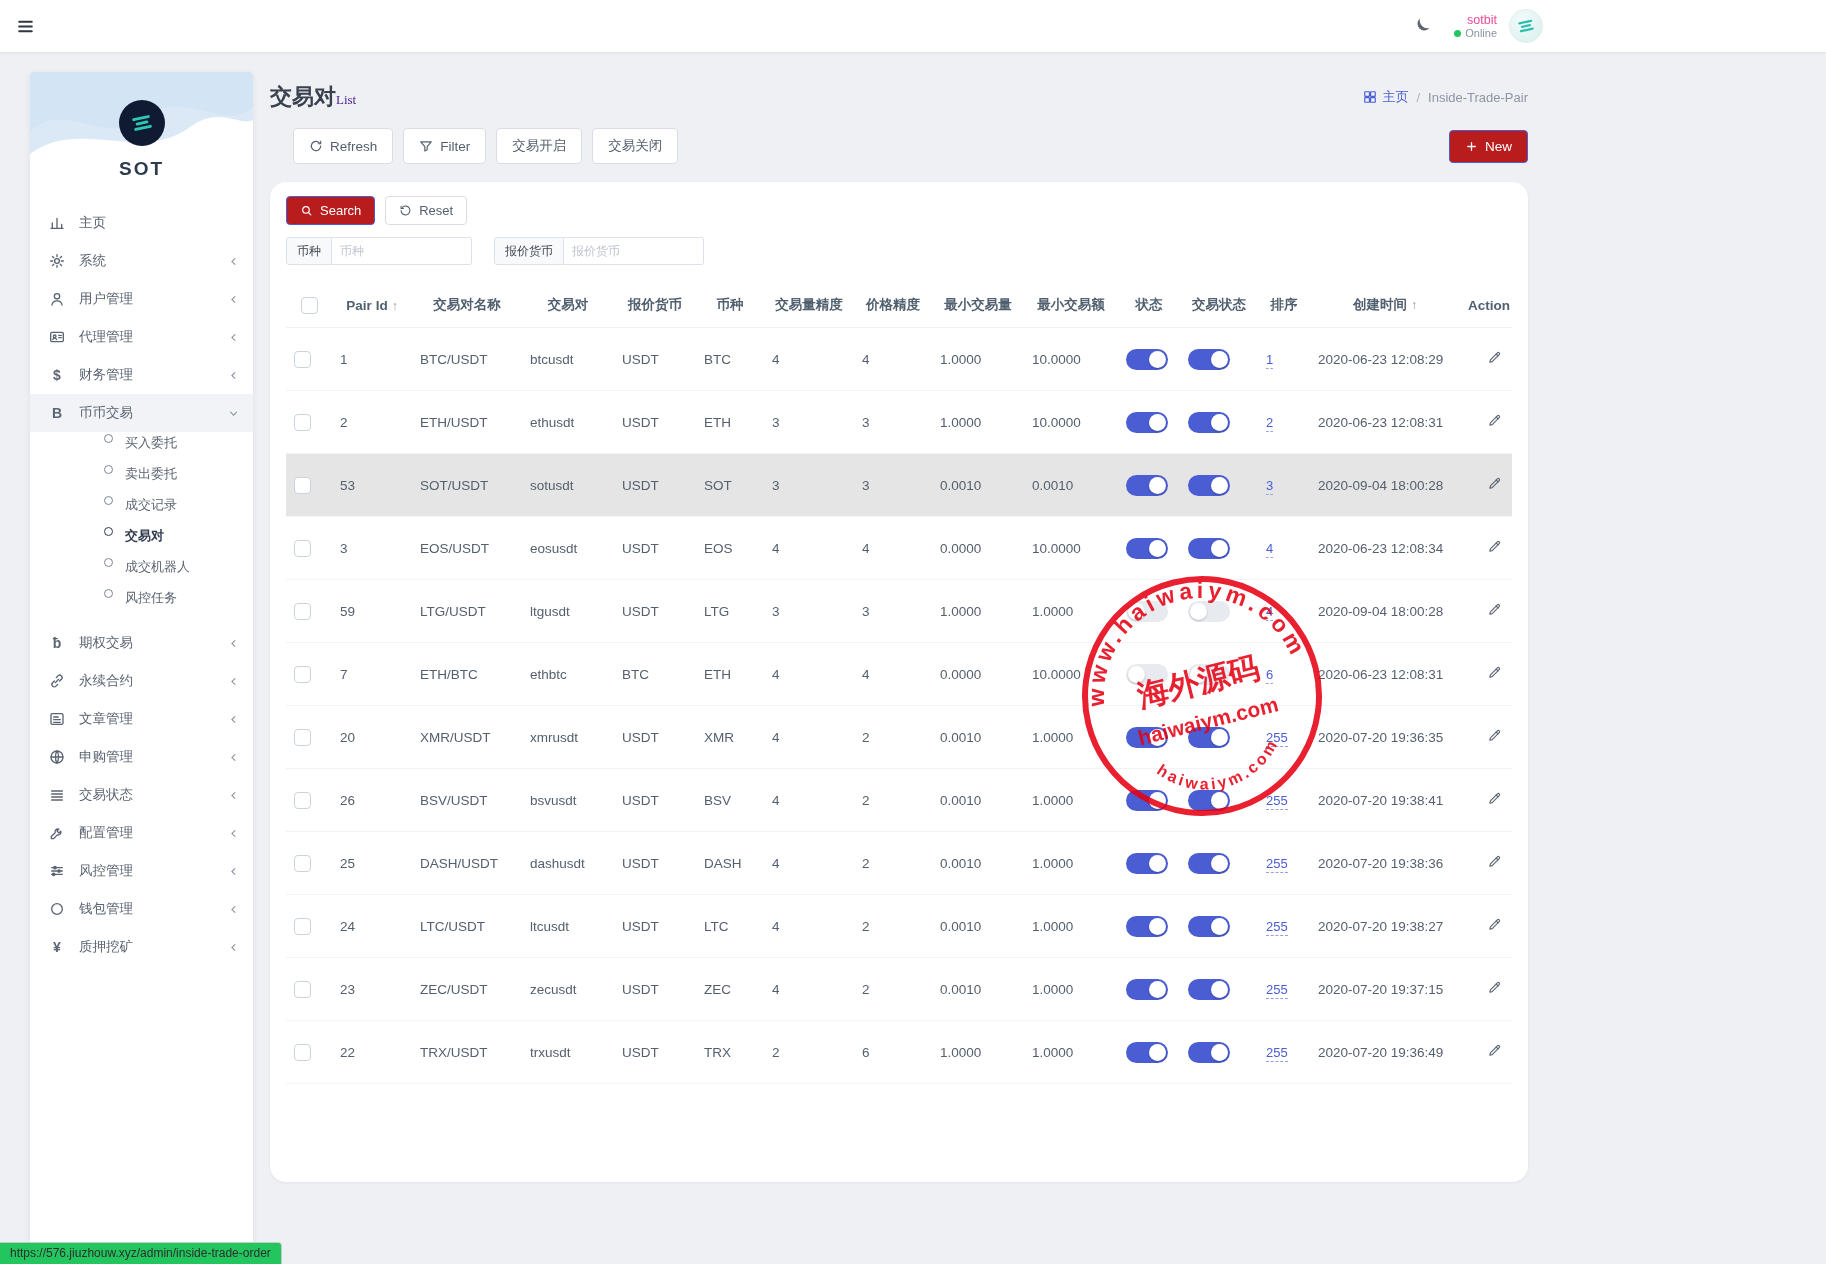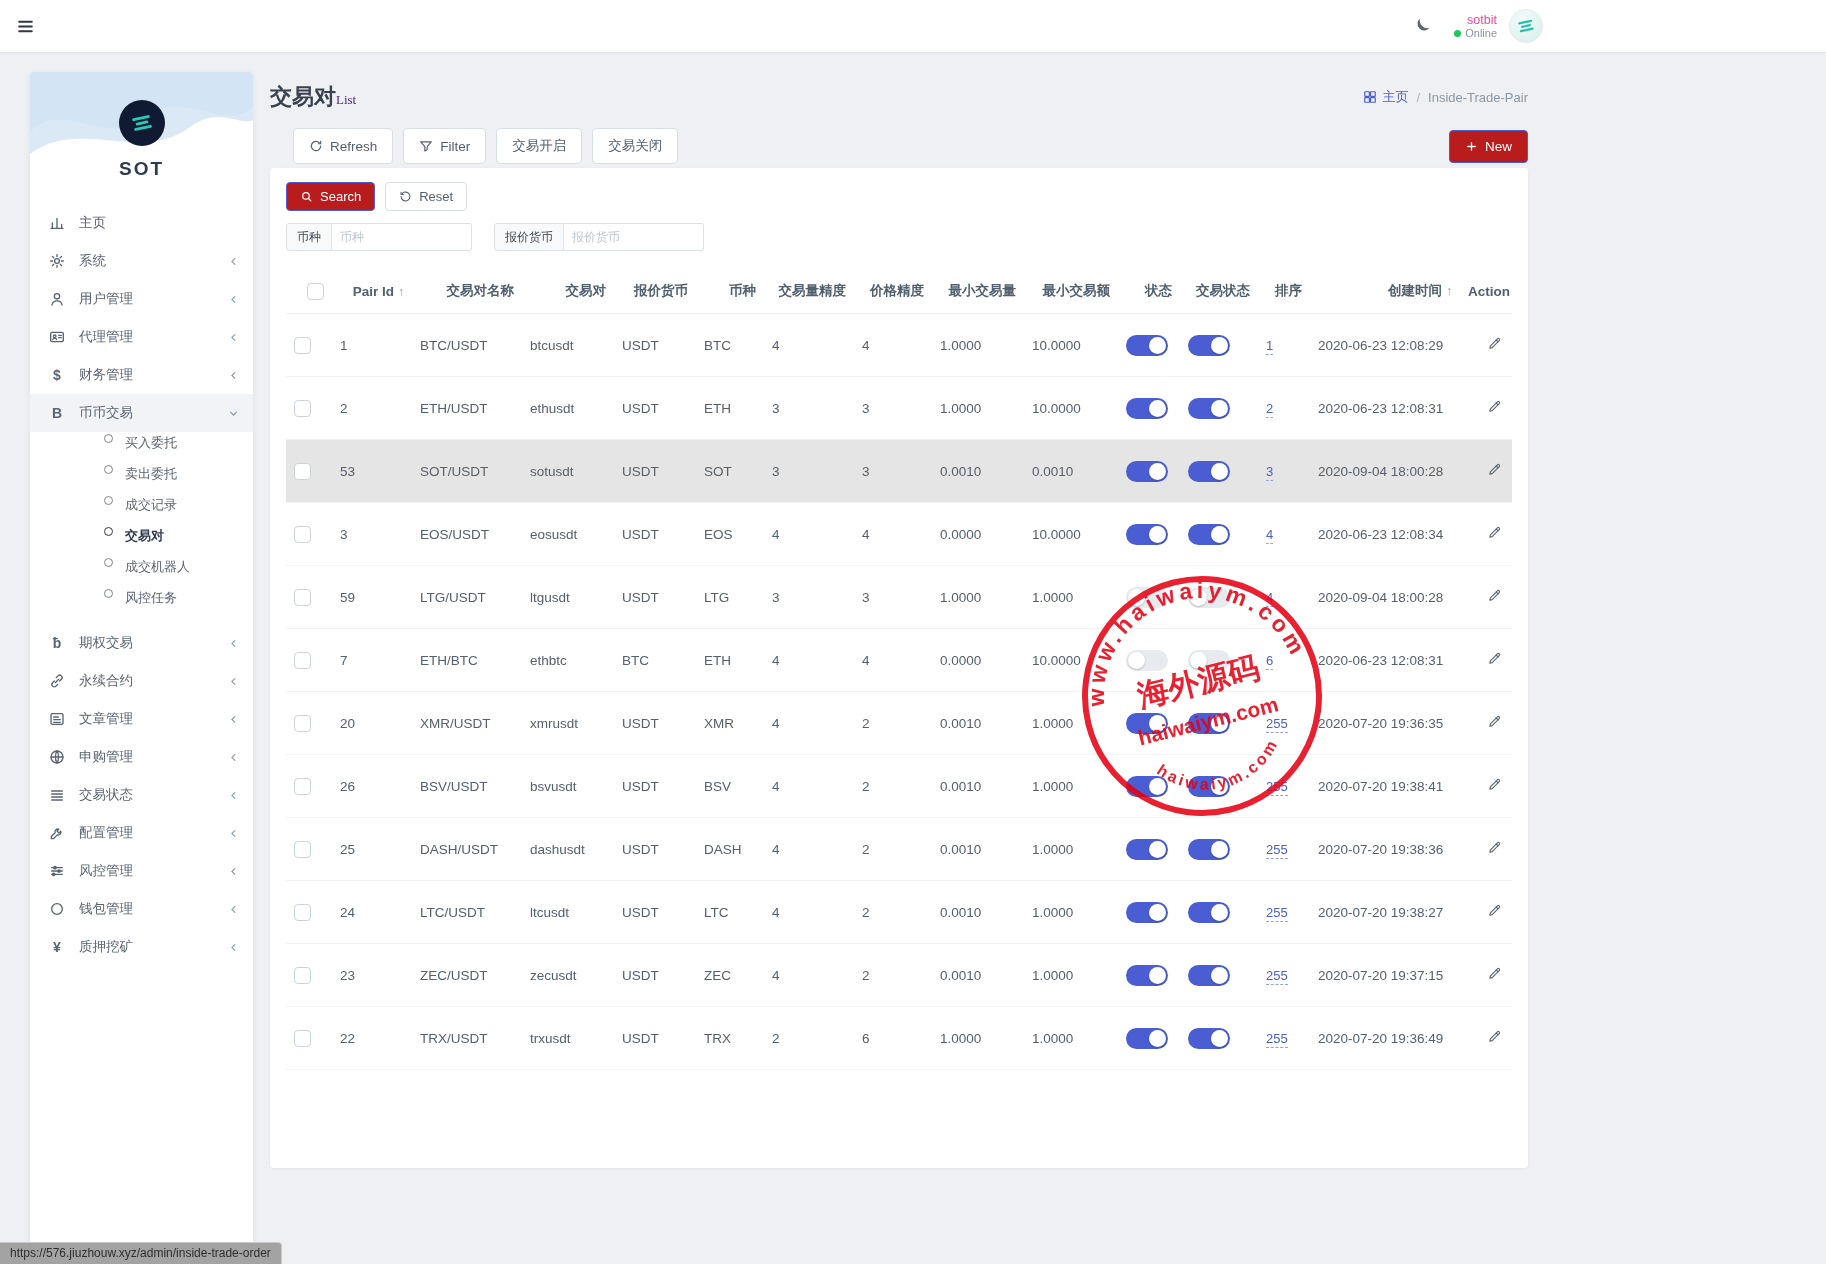--- a/index.html
+++ b/index.html
@@ -57,55 +57,55 @@
   .bc-cur { color:#8d96a3; }
   .toolbar { display:flex; align-items:center; justify-content:space-between; margin-top:16px; }
   .toolbar-left { display:flex; gap:10px;margin-left:23px; }
   .btn { display:inline-flex; align-items:center; gap:7px; background:#fff; border:1px solid #d9dee5;
          color:#55606e; font-size:13.5px; padding:8px 15px; border-radius:4px; cursor:pointer;
          font-family:inherit; white-space:nowrap; }
   .btn .ic { display:flex; }
   .btn-primary { background:#b91c1c; border-color:#4a5dd2; color:#fff; }
   .btn-sm { padding:6px 13px; font-size:13px; }
   
-  .card { margin-top:4px; background:#fff; border-radius:4px; box-shadow:0 1px 3px rgba(25,35,60,.06);
+  .card { margin-top:18px; background:#fff; border-radius:16px; box-shadow:0 1px 3px rgba(25,35,60,.06);
           padding:14px 16px 40px; min-height:1000px; }
   .search-row { display:flex; gap:10px; }
   .filter-row { margin-top:12px; display:flex; gap:22px; }
   .igroup { display:inline-flex; }
   .ig-label { border:1px solid #dde2e8; background:#f8f9fb; color:#3f4750; font-size:12px;
               height:28px; line-height:26px; padding:0 10px; border-radius:3px 0 0 3px; white-space:nowrap; }
   .ig-input { border:1px solid #dde2e8; border-left:none; height:28px; width:140px; padding:0 8px;
               font-size:12px; border-radius:0 3px 3px 0; color:#3f4750; outline:none; font-family:inherit; }
   .ig-input::placeholder { color:#bec5cf; }
   
   table.grid { width:100%; border-collapse:collapse; margin-top:16px; table-layout:fixed; }
   table.grid th { padding:15px 8px 13px; font-size:13.5px; color:#51606f; font-weight:bold;
-                  text-align:right; border-bottom:1px solid #eef1f4; white-space:nowrap; }
+                  text-align:center; border-bottom:1px solid #eef1f4; white-space:nowrap; }
   table.grid td { padding:20px 8px; font-size:13.5px; color:#55606e; border-bottom:1px solid #f1f3f6;
                   white-space:nowrap; vertical-align:middle; }
   tr.hovered td { background:#e5e5e5; }
   .sort-arrow { color:#8b95a1; font-size:12px; margin-left:4px; cursor:pointer; }
   .cbx { display:inline-block; width:17px; height:17px; border:1px solid #ccd3dc; border-radius:4px;
          background:#fff; cursor:pointer; vertical-align:middle; }
   .toggle { width:42px; height:21px; border-radius:11px; background:#4a5dd2; position:relative;
             display:inline-block; cursor:pointer; vertical-align:middle; }
   .toggle .knob { position:absolute; top:2px; width:17px; height:17px; border-radius:50%; background:#fff;
                   box-shadow:0 1px 2px rgba(0,0,0,.2); }
   .toggle.on .knob { right:2px; }
   .toggle.off { background:#e7eaef; }
   .toggle.off .knob { left:2px; }
   .sort-link { color:#4a5dd2; font-size:13px; border-bottom:1px dashed #95a0e2; cursor:pointer;
                text-decoration:none; padding-bottom:1px; }
   .icon-btn { background:none; border:none; color:#5b6472; cursor:pointer; padding:2px; }
   
   .stamp { position:absolute; left:1078px; top:572px; width:248px; height:248px;
            transform:rotate(-14deg); opacity:.87; pointer-events:none; z-index:50; }
   
-  .statusbar { position:absolute; left:0; bottom:0; background:#a3a3a3; border:1px solid #c9c9c9;
+  .statusbar { position:absolute; left:0; bottom:0; background:#22c55e; border:1px solid #c9c9c9;
                border-left:none; border-bottom:none; border-top-right-radius:4px; padding:3px 10px 4px;
                font-size:12px; color:#2f2f2f; z-index:100; white-space:nowrap; }
 </style>
 </head>
 <body>
 
 <header class="topbar">
   <div class="topbar-inner">
     <button class="hamburger">
       <svg width="19" height="19" viewBox="0 0 24 24" fill="none" stroke="currentColor" stroke-width="2.4" stroke-linecap="round">

